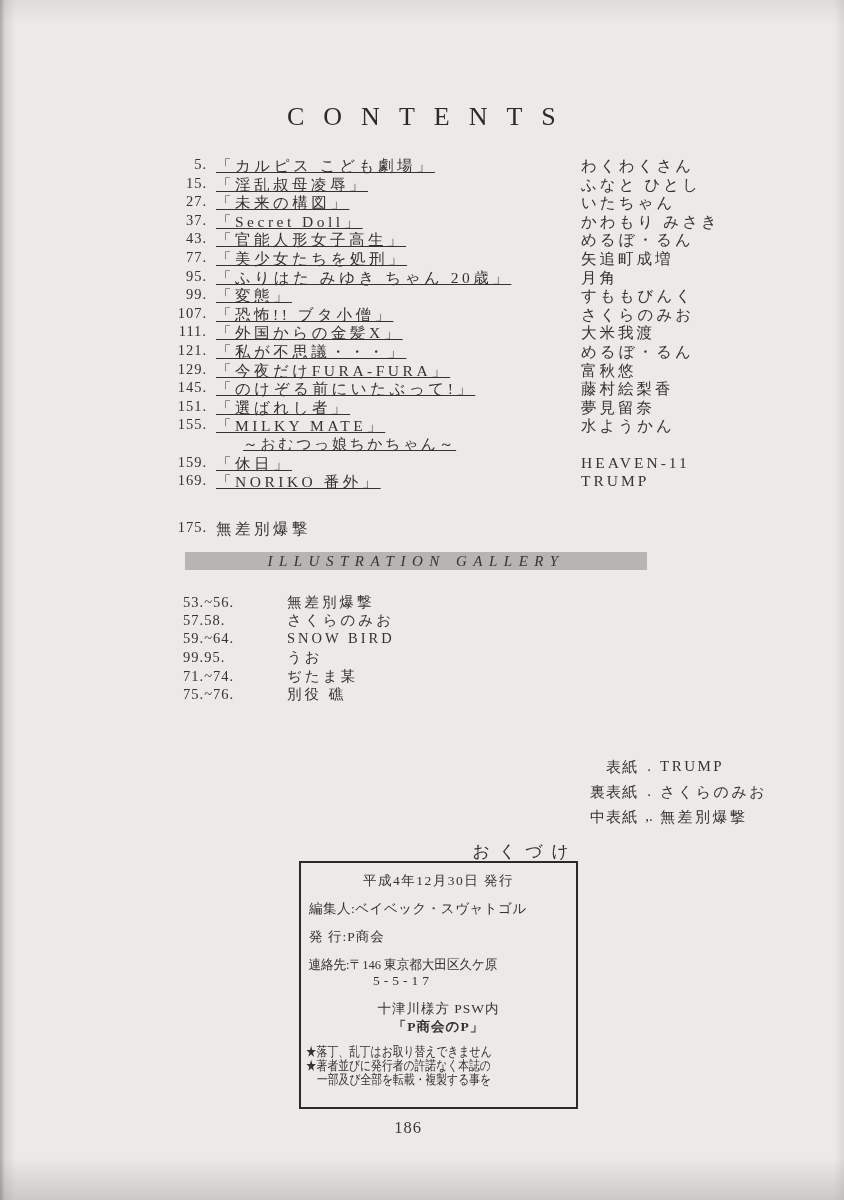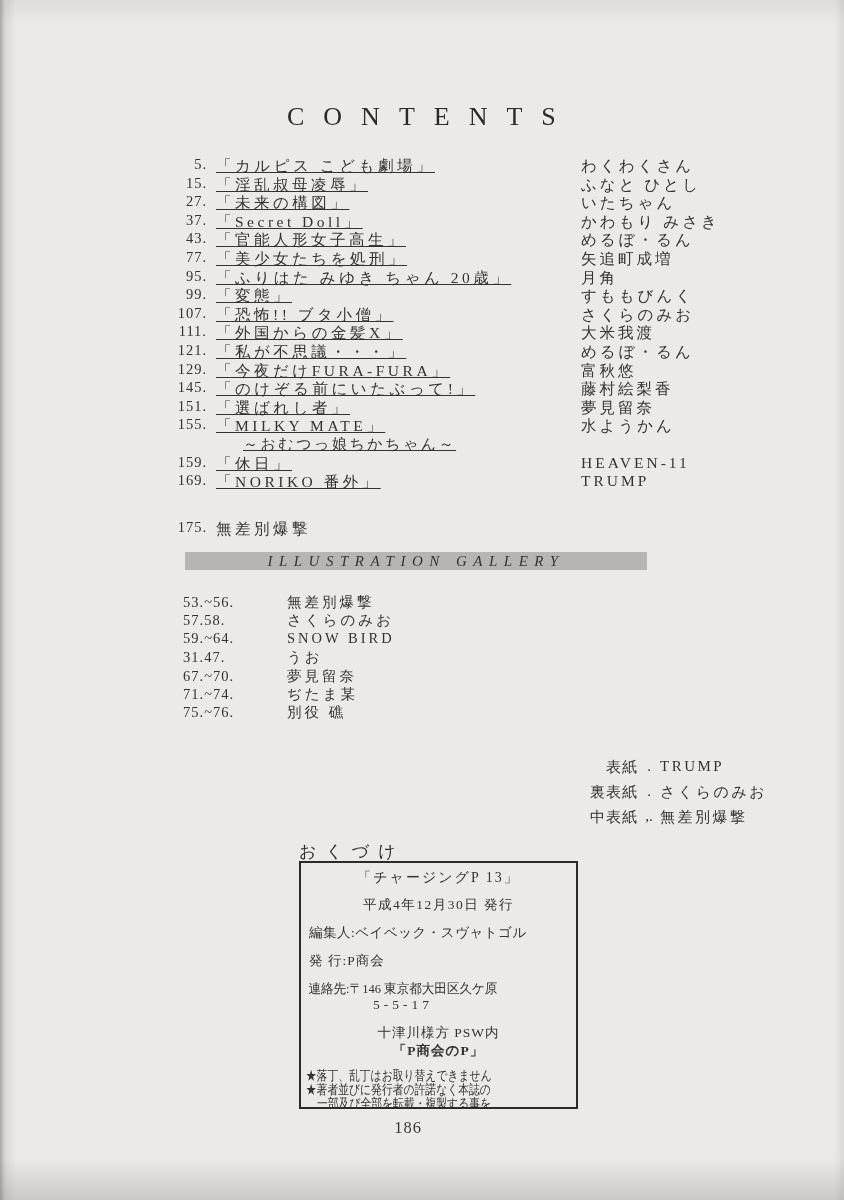--- a/index.html
+++ b/index.html
@@ -52,21 +52,21 @@
   .gallery-pages{display:inline-block;width:104px;letter-spacing:1px;}
   .gallery-artist{letter-spacing:3px;}
   
   .covers{position:absolute;left:558px;top:758px;width:240px;}
   .cover-row{display:flex;height:25px;align-items:flex-start;font-size:15px;white-space:nowrap;}
   .cover-label{width:80px;text-align:right;letter-spacing:1px;}
   .cover-dot{width:22px;text-align:center;}
   .cover-artist{letter-spacing:2.5px;}
   
   .colophon-heading{
-    position:absolute;left:299px;top:840px;width:279px;text-align:left;
+    position:absolute;left:299px;top:840px;width:279px;text-align:right;
     font-size:17px;letter-spacing:9px;color:#2e2d2a;white-space:nowrap;
   }
   .colophon-box{
     position:absolute;left:299px;top:861px;width:279px;height:248px;
     border:2px solid #2a2a27;box-sizing:border-box;
     font-size:13.5px;overflow:hidden;
   }
   .cb-center{text-align:center;white-space:nowrap;}
   .cb-left{padding-left:8px;white-space:nowrap;}
   .cb-title{margin-top:6px;font-size:14px;letter-spacing:2px;}
@@ -204,26 +204,23 @@
 
   <div class="gallery-row">
     <span class="gallery-pages">57.58.</span><span class="gallery-artist">さくらのみお</span>
   </div>
 
   <div class="gallery-row">
     <span class="gallery-pages">59.~64.</span><span class="gallery-artist">SNOW BIRD</span>
   </div>
 
   <div class="gallery-row">
-    <span class="gallery-pages">31.47.</span><span class="gallery-artist">うお</span>
-  </div>
-
-  <div class="gallery-row">
-    <span class="gallery-pages">67.~70.</span><span class="gallery-artist">夢見留奈</span>
-  </div>
+    <span class="gallery-pages">99.95.</span><span class="gallery-artist">うお</span>
+  </div>
+
 
   <div class="gallery-row">
     <span class="gallery-pages">71.~74.</span><span class="gallery-artist">ぢたま某</span>
   </div>
 
   <div class="gallery-row">
     <span class="gallery-pages">75.~76.</span><span class="gallery-artist">別役 礁</span>
   </div>
 </div>
 
@@ -243,21 +240,20 @@
   <div class="cover-row">
     <span class="cover-label">中表紙</span>
         <span class="cover-dot">,.</span>
         <span class="cover-artist">無差別爆撃</span>
   </div>
 </div>
 
   <div class="colophon-heading">おくづけ</div>
 
   <div class="colophon-box">
-    <div class="cb-center cb-title">「チャージングP 13」</div>
     <div class="cb-center cb-date">平成4年12月30日 発行</div>
     <div class="cb-left cb-editor">編集人:ベイベック・スヴャトゴル</div>
     <div class="cb-left cb-publisher">発 行:P商会</div>
     <div class="cb-left cb-contact">連絡先:〒146 東京都大田区久ケ原</div>
     <div class="cb-left cb-addr2">5-5-17</div>
     <div class="cb-center cb-addr3">十津川様方 PSW内</div>
     <div class="cb-center cb-addr4">「P商会のP」</div>
     <div class="cb-notices">
       <div>★落丁、乱丁はお取り替えできません</div>
       <div>★著者並びに発行者の許諾なく本誌の</div>

